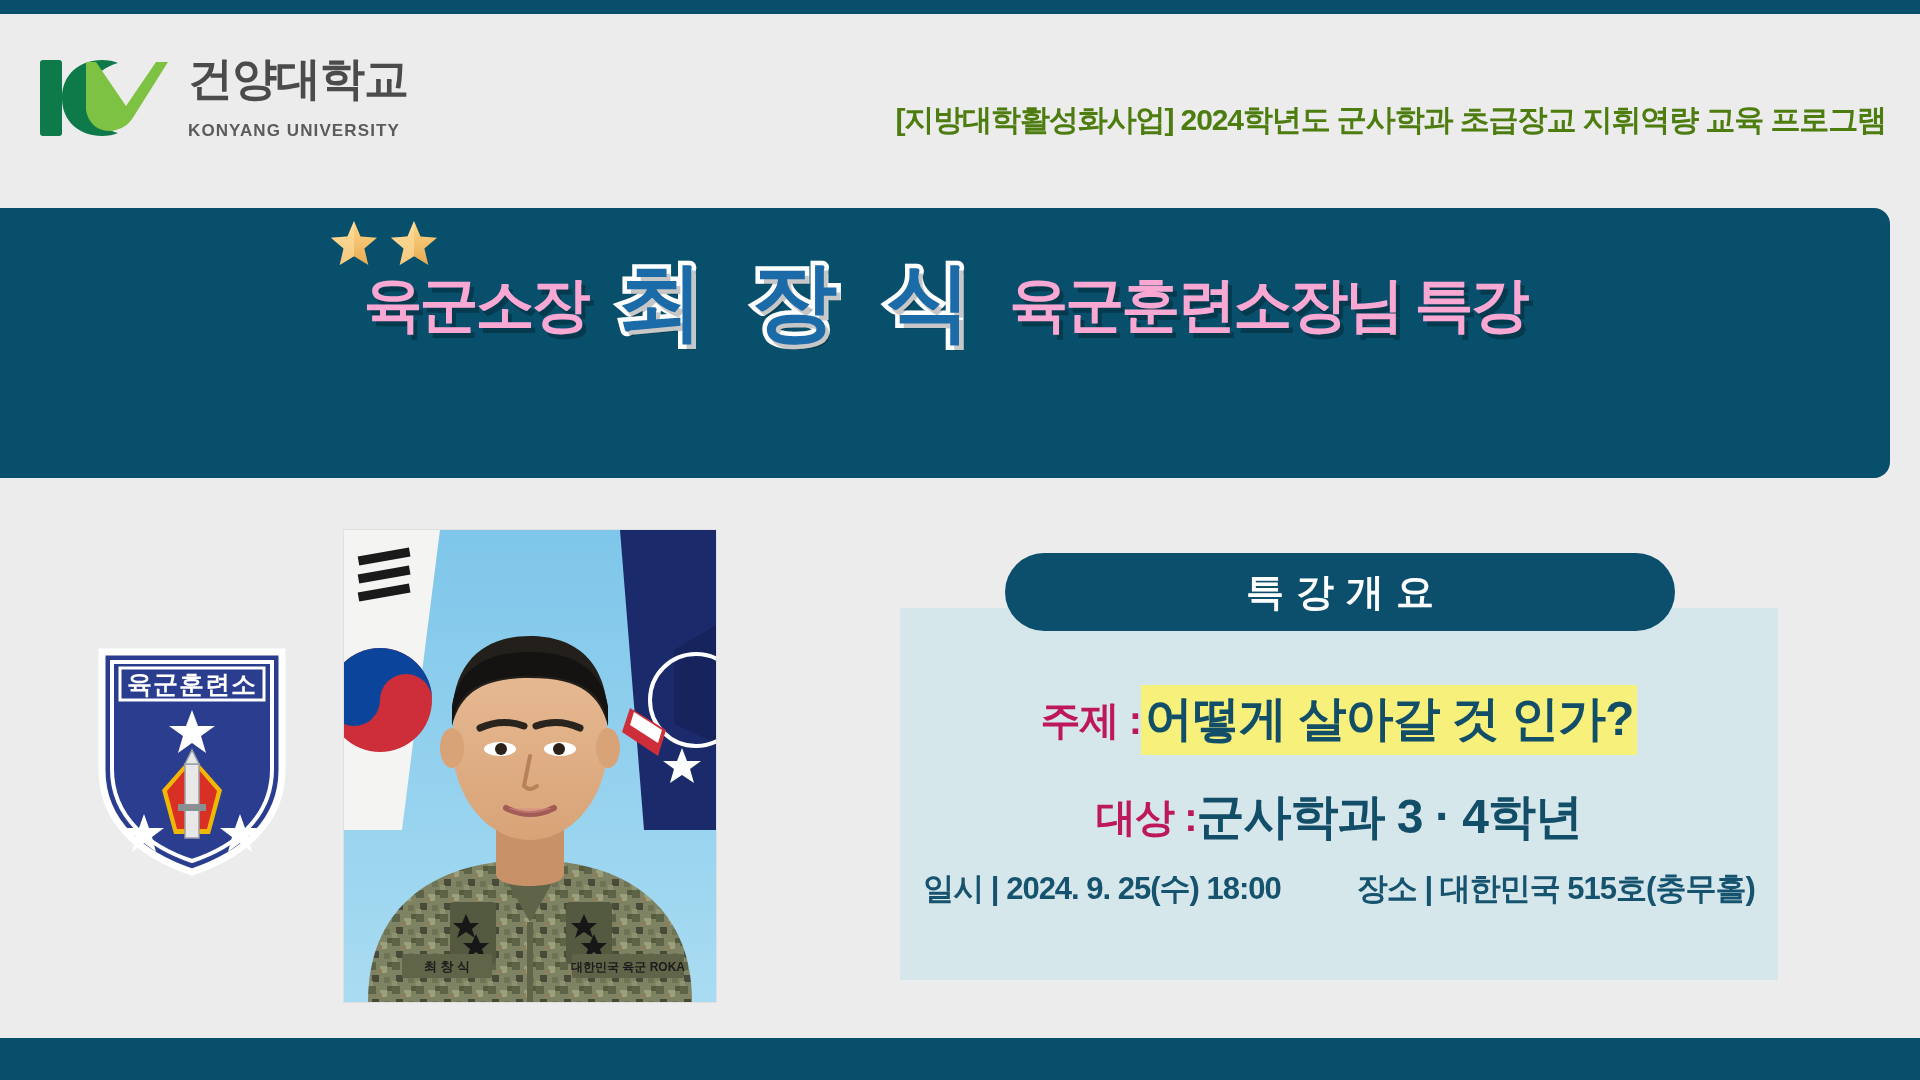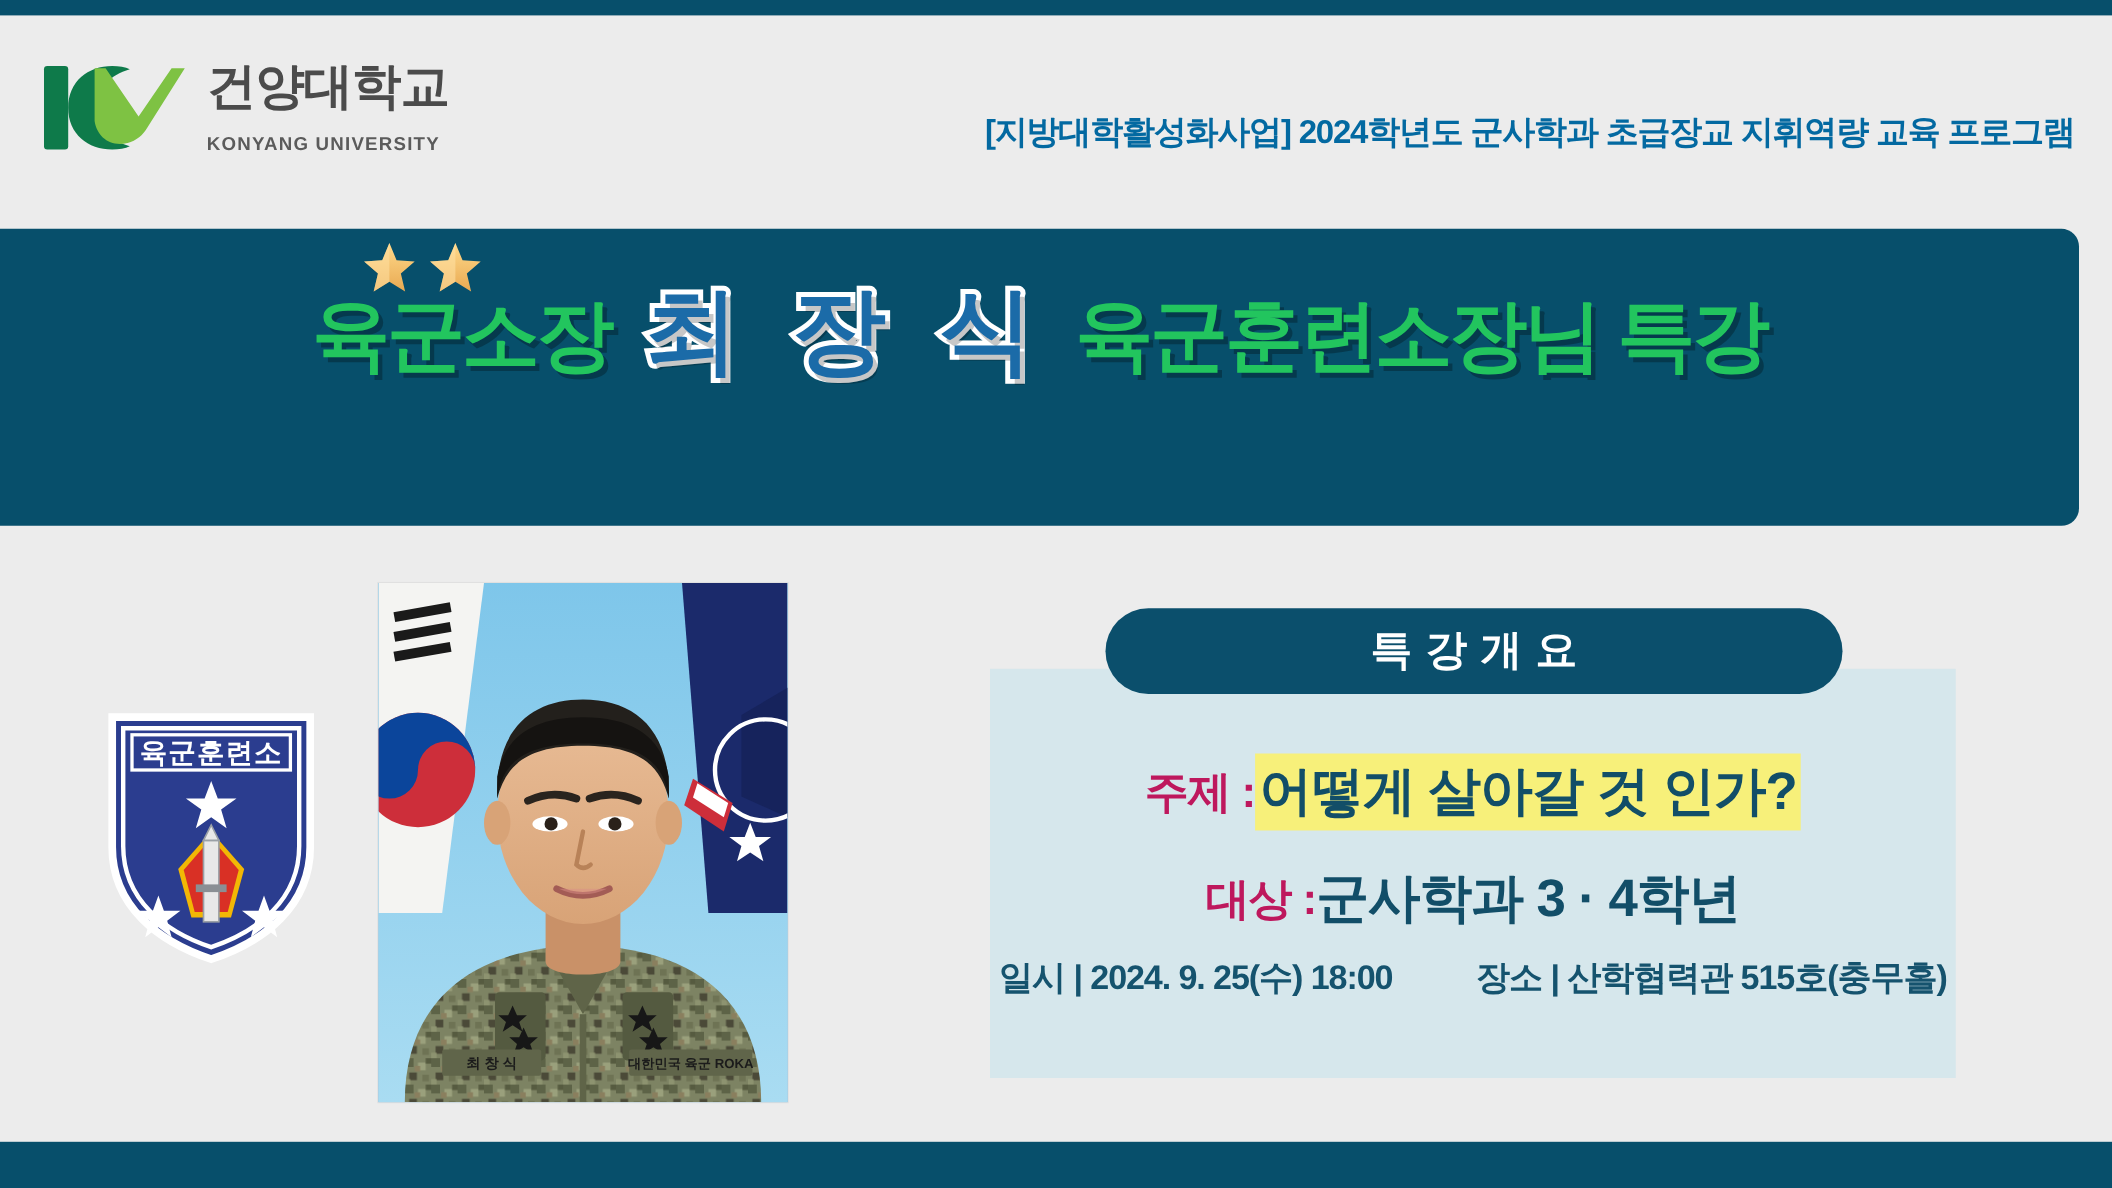--- a/index.html
+++ b/index.html
@@ -85,21 +85,21 @@
     line-height: 1.6;
     white-space: nowrap;
   }
 
   .header-tagline {
     position: absolute;
     right: 34px;
     top: 86px;
     font-size: 30px;
     font-weight: 700;
-    color: #0369a1;
+    color: #4d7c0f;
     letter-spacing: -1.1px;
     white-space: nowrap;
   }
 
   
   .title-band {
     position: absolute;
     left: 0;
     top: 208px;
     width: 1890px;
@@ -123,24 +123,24 @@
     top: 48px;
     width: 1890px;
     display: flex;
     align-items: center;
     justify-content: center;
     gap: 0;
     white-space: nowrap;
   }
 
   .title-seg {
-    font-size: 71px;
+    font-size: 59px;
     font-weight: 800;
     letter-spacing: -3px;
-    color: #22c55e;
+    color: #f9a8d4;
     text-shadow: 4px 5px 0 rgba(0,0,0,0.28);
     line-height: 1;
   }
   .title-seg.pre { padding-right: 14px; }
   .title-seg.post { padding-left: 16px; }
 
   .title-name {
     display: inline-flex;
     align-items: center;
     font-size: 86px;
@@ -445,19 +445,19 @@
         <span class="row-value hl">어떻게 살아갈 것 인가?</span>
       </div>
       <div class="info-row row-target">
         <span class="row-label">대상 : </span>
         <span class="row-value">군사학과  3 · 4학년</span>
       </div>
     </div>
 
     <div class="info-meta">
       <span class="meta-item">일시 | 2024. 9. 25(수) 18:00</span>
-      <span class="meta-item">장소 | 산학협력관 515호(충무홀)</span>
+      <span class="meta-item">장소 | 대한민국 515호(충무홀)</span>
     </div>
 
   </div>
 
   <div class="rail-bottom"></div>
 </div>
 
 </body></html>

